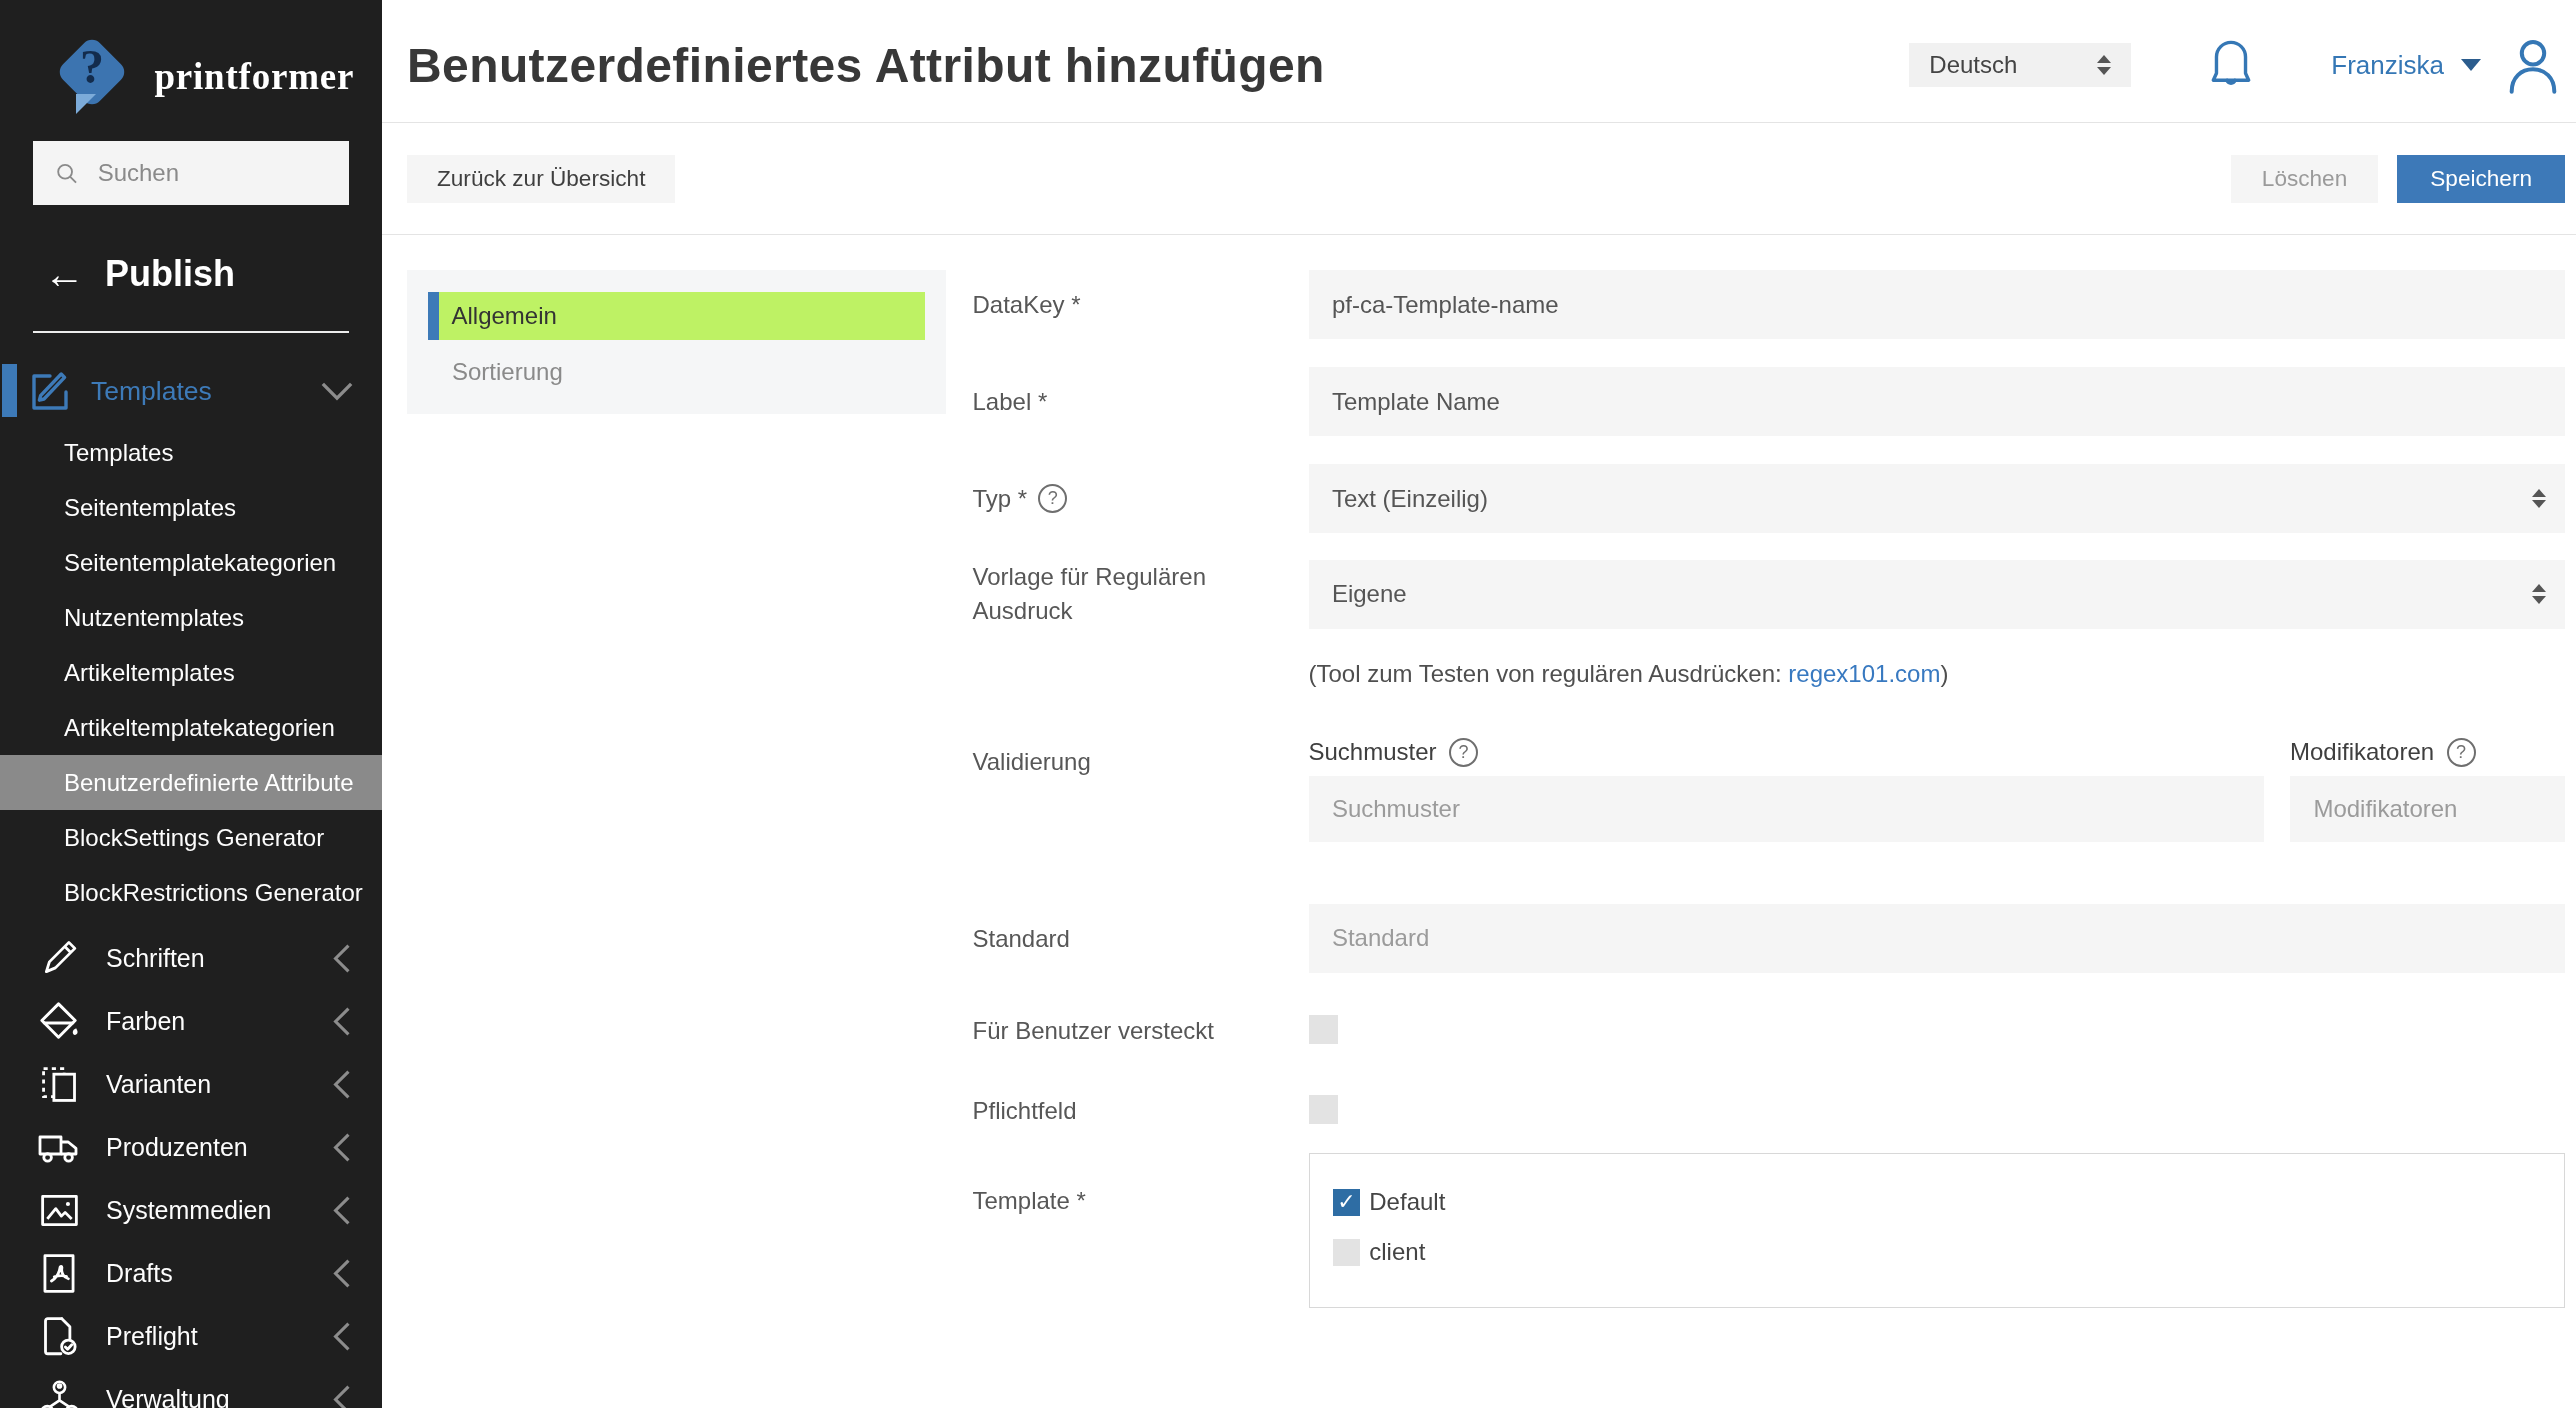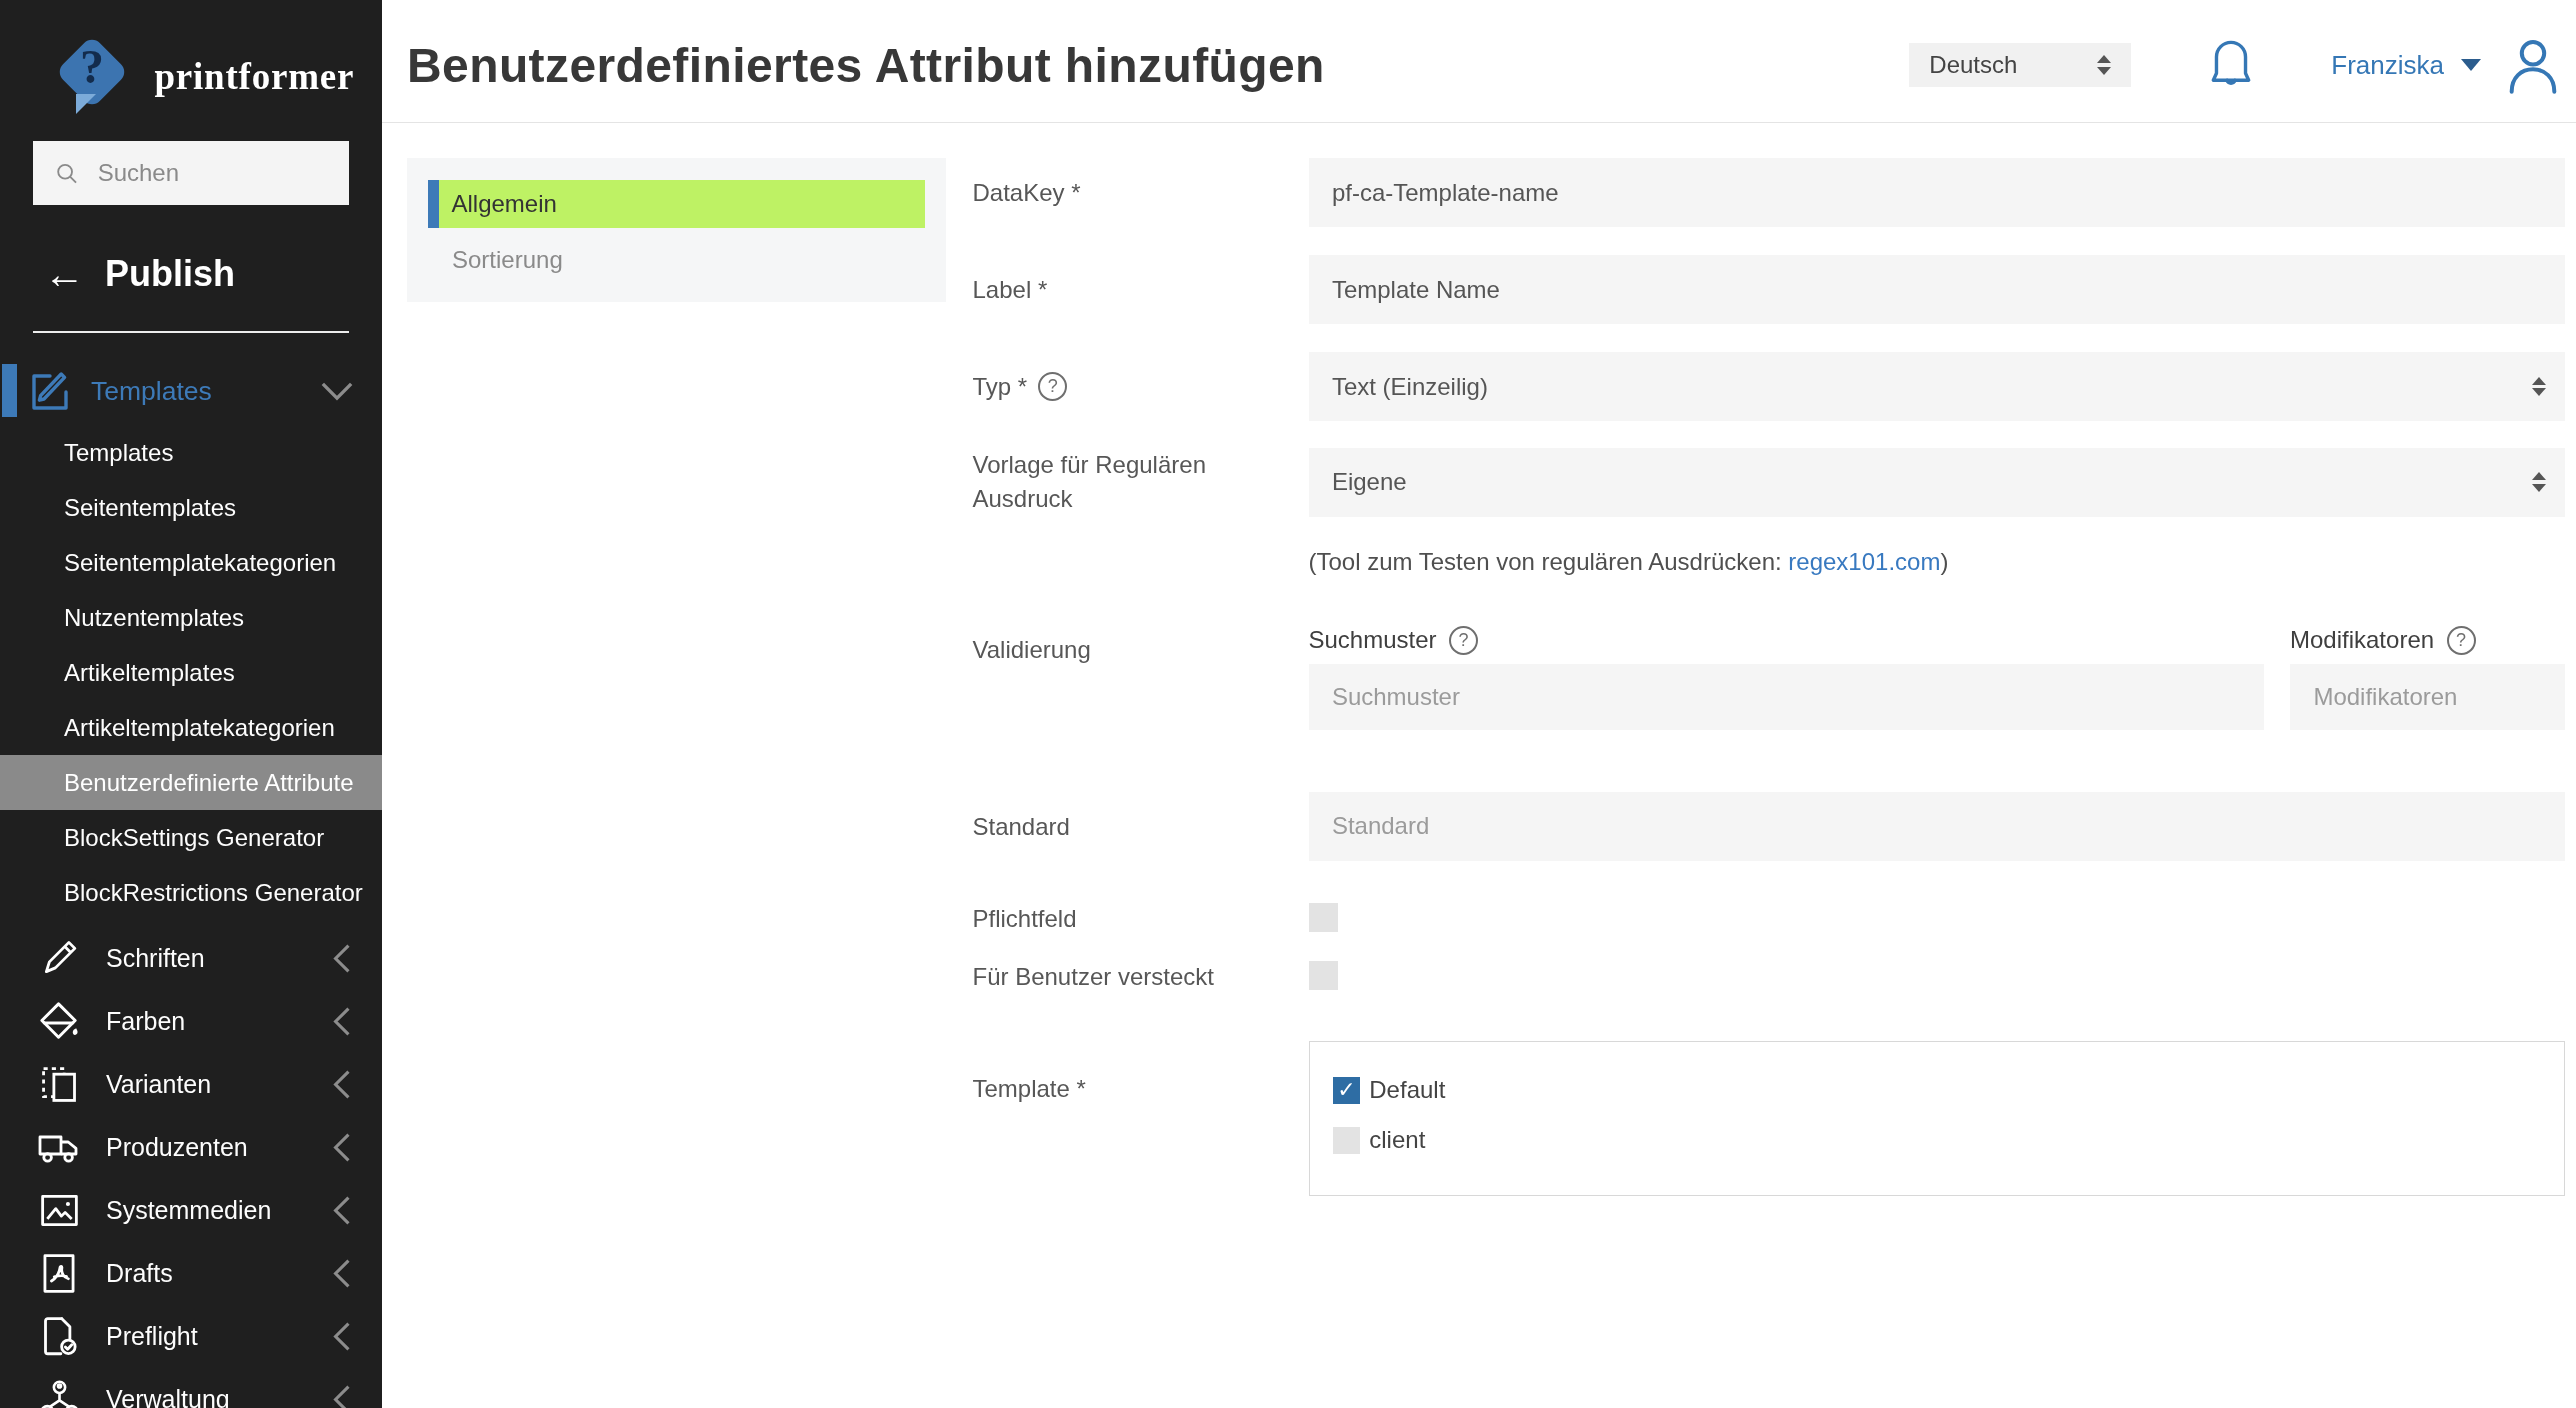--- a/index.html
+++ b/index.html
@@ -301,20 +301,25 @@
     <span class="user-caret"></span>
 
     <div class="person-wrap">
       <svg class="icon" width="64" height="64" viewBox="0 0 24 24" fill="none" stroke="#3577b5" stroke-width="1.5" stroke-linecap="round">
         <circle cx="12" cy="7.6" r="4.2"></circle>
         <path d="M4 22 c0-5.4 3.6-8.4 8-8.4 s8 3 8 8.4"></path>
       </svg>
     </div>
   </div>
 
+  <div class="toolbar">
+    <button class="btn btn-back">Zurück zur Übersicht</button>
+    <button class="btn btn-delete">Löschen</button>
+    <button class="btn btn-save">Speichern</button>
+  </div>
 
   <div class="content">
 
     <div class="panel">
       <div class="panel-item-active">Allgemein</div>
       <div class="panel-item">Sortierung</div>
     </div>
 
     <div class="form">
 
@@ -376,27 +381,27 @@
             <input class="txt-input v-input" placeholder="Modifikatoren" style="">
           </div>
         </div>
       </div>
 
       <div class="frow mb52">
         <div class="flabel">Standard</div>
         <input class="txt-input" placeholder="Standard" style="">
       </div>
 
+      <div class="frow mb60">
+        <div class="flabel">Für Benutzer versteckt</div>
+        <div><span class="cbx"></span></div>
+      </div>
+
       <div class="frow mb32">
         <div class="flabel">Pflichtfeld</div>
-        <div><span class="cbx"></span></div>
-      </div>
-
-      <div class="frow mb60">
-        <div class="flabel">Für Benutzer versteckt</div>
         <div><span class="cbx"></span></div>
       </div>
 
       <div class="frow top">
         <div class="flabel pt40">Template *</div>
         <div class="mand-box">
           <div class="mand-row">
             <span class="cbx on">
                 <span class="tick">✓</span>
               </span>

